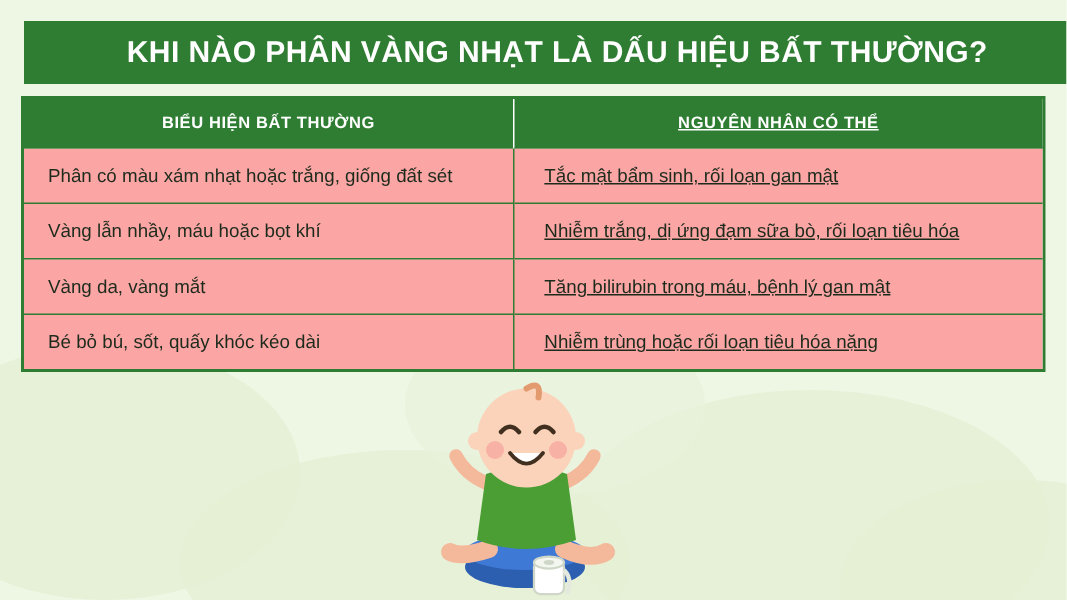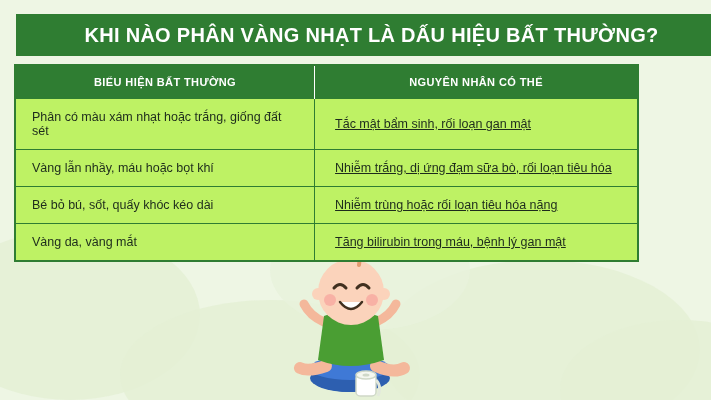--- a/index.html
+++ b/index.html
@@ -51,49 +51,49 @@
     font-weight: bold;
     letter-spacing: 0.3px;
     white-space: nowrap;
     text-align: center;
   }
 
   .table-wrap {
     position: absolute;
     left: 14px;
     top: 64px;
-    width: 625px;
+    width: 683px;
     z-index: 3;
     background: #ffffff;
     border: 2px solid #2f7d32;
     box-sizing: border-box;
   }
   table {
     width: 100%;
     border-collapse: collapse;
     table-layout: fixed;
   }
   thead th {
     background: #2f7d32;
     color: #ffffff;
     font-size: 11px;
     font-weight: bold;
     letter-spacing: 0.4px;
     padding: 10px 6px;
     text-align: center;
     border-right: 1px solid #ffffff;
   }
-  thead th:last-child { border-right: none; }
+  thead th:last-child { border-right: none; text-decoration: underline; }
   tbody td {
     font-size: 12.5px;
     color: #1d2b1c;
     padding: 11px 16px;
     border-top: 1px solid #2f7d32;
     border-right: 1px solid #2f7d32;
-    background: #bef264;
+    background: #fca5a5;
     vertical-align: middle;
   }
   tbody td:last-child { border-right: none; text-decoration: underline; }
   tbody td.col2 { padding-left: 20px; }
 
   
   .baby {
     position: absolute;
     left: 272px;
     top: 250px;
@@ -136,26 +136,26 @@
       <tbody>
         <tr>
           <td>Phân có màu xám nhạt hoặc trắng, giống đất sét</td>
           <td class="col2">Tắc mật bẩm sinh, rối loạn gan mật</td>
         </tr>
         <tr>
           <td>Vàng lẫn nhầy, máu hoặc bọt khí</td>
           <td class="col2">Nhiễm trắng, dị ứng đạm sữa bò, rối loạn tiêu hóa</td>
         </tr>
         <tr>
+          <td>Vàng da, vàng mắt</td>
+          <td class="col2">Tăng bilirubin trong máu, bệnh lý gan mật</td>
+        </tr>
+        <tr>
           <td>Bé bỏ bú, sốt, quấy khóc kéo dài</td>
           <td class="col2">Nhiễm trùng hoặc rối loạn tiêu hóa nặng</td>
-        </tr>
-        <tr>
-          <td>Vàng da, vàng mắt</td>
-          <td class="col2">Tăng bilirubin trong máu, bệnh lý gan mật</td>
         </tr>
       </tbody>
     </table>
   </div>
 
   <svg class="baby" viewBox="0 0 170 150">
 
     <ellipse cx="78" cy="128" rx="40" ry="14" fill="#2d5fb0"></ellipse>
     <path d="M40 120 q38 18 76 0 l-6 16 q-32 12 -64 0 z" fill="#2d5fb0"></path>
     <ellipse cx="78" cy="118" rx="40" ry="12" fill="#3f79d6"></ellipse>

